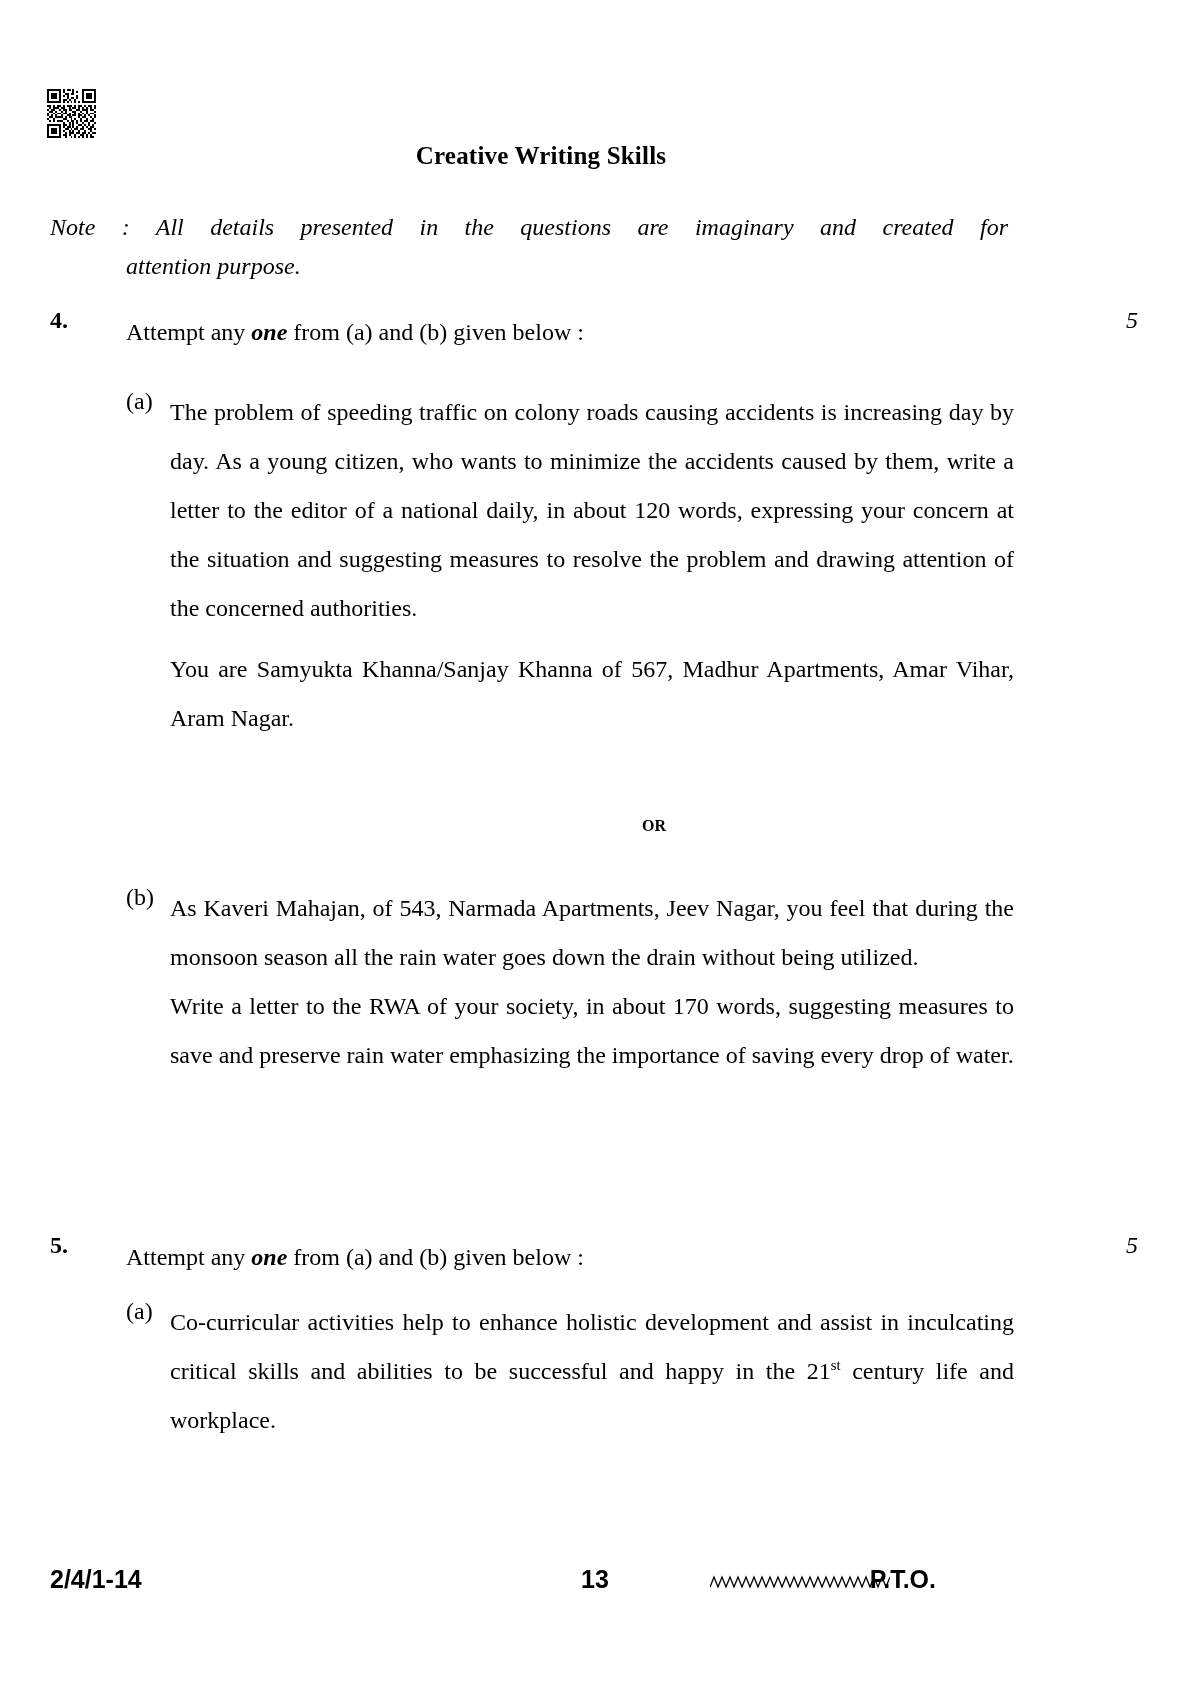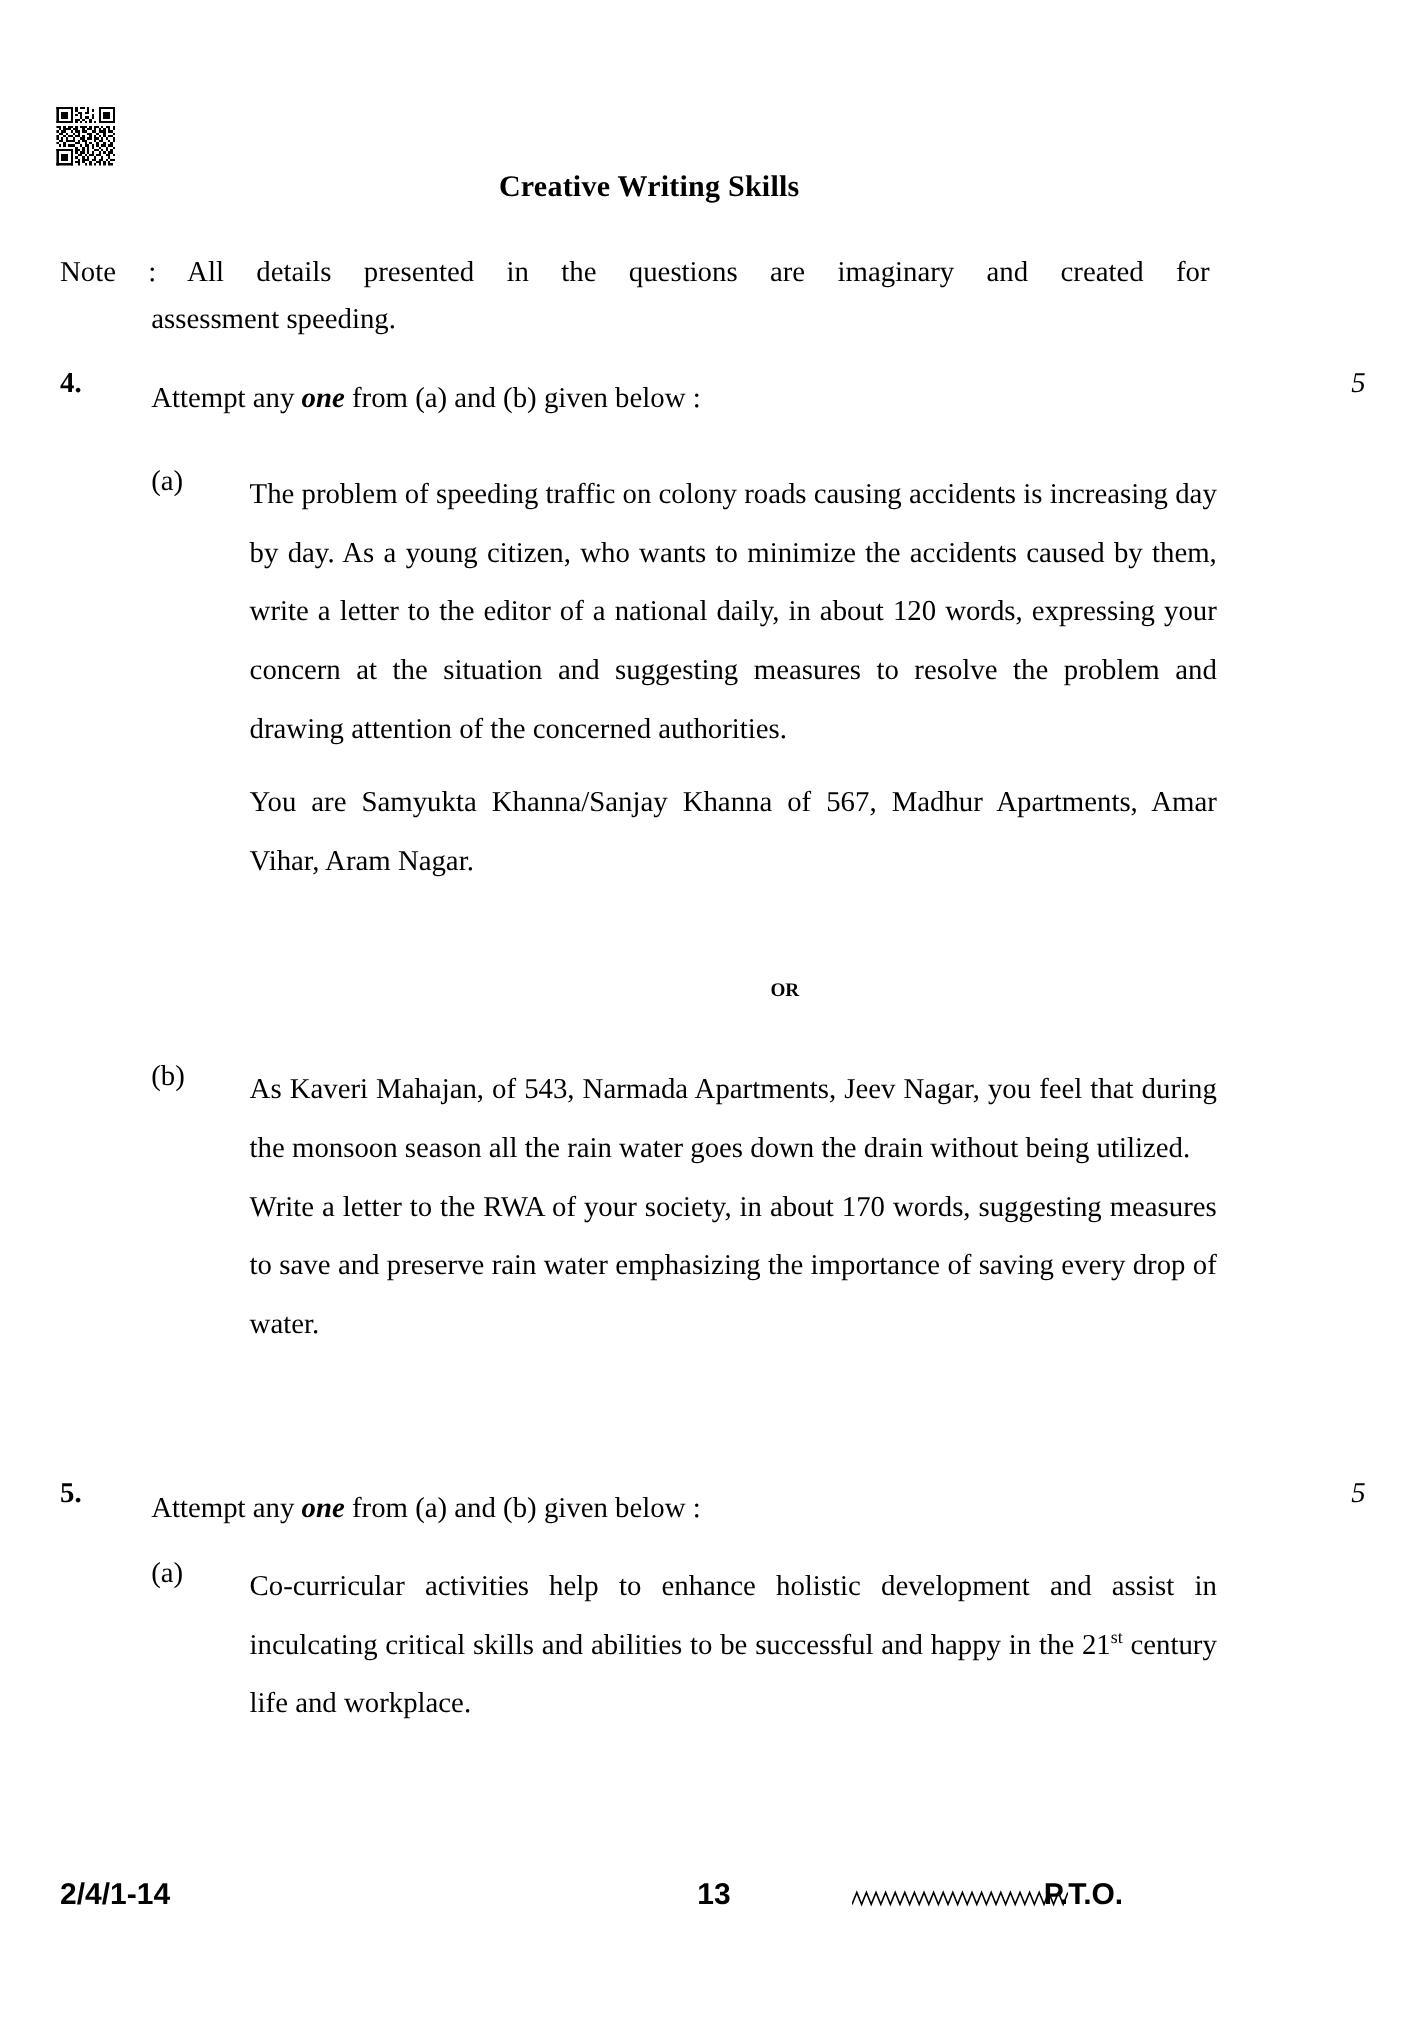--- a/index.html
+++ b/index.html
@@ -40,20 +40,21 @@
     font-size: 25px;
     letter-spacing: 0.2px;
   }
 
   
   .note-block {
     position: absolute;
     left: 50px;
     top: 208px;
     width: 958px;
+    font-style: italic;
     font-size: 24px;
     line-height: 39px;
   }
   .note-line-1 {
     text-align: justify;
     text-align-last: justify;
     white-space: nowrap;
   }
   .note-line-2 {
     padding-left: 76px;
@@ -97,21 +98,21 @@
     width: 888px;
   }
   .sub-label {
     position: absolute;
     left: 0;
     top: 0;
     width: 80px;
     font-size: 24px;
   }
   .sub-body {
-    margin-left: 82px;
+    margin-left: 44px;
     font-size: 24px;
     line-height: 49px;
     text-align: justify;
   }
   .sub-body p { margin: 0; }
 
   
   .just { text-align: justify; }
 
   .or-label {
@@ -323,21 +324,21 @@
           <rect x="18" y="24" width="1" height="1"></rect>
         <rect x="22" y="24" width="2" height="1"></rect>
       </g>
     </svg>
   </div>
 
   <div class="doc-title">Creative Writing Skills</div>
 
   <div class="note-block">
     <div class="note-line-1">Note : All details presented in the questions are imaginary and created for</div>
-    <div class="note-line-2">assessment speeding.</div>
+    <div class="note-line-2">attention purpose.</div>
   </div>
 
   <div class="q-row" style="top:307px;">
     <span class="q-num">4.</span>
     <span class="q-text"><span>Attempt any </span><b>one</b><span> from (a) and (b) given below :</span></span>
     <span class="q-marks">5</span>
   </div>
 
   <div class="sub" style="top:388px;">
     <span class="sub-label">(a)</span>

